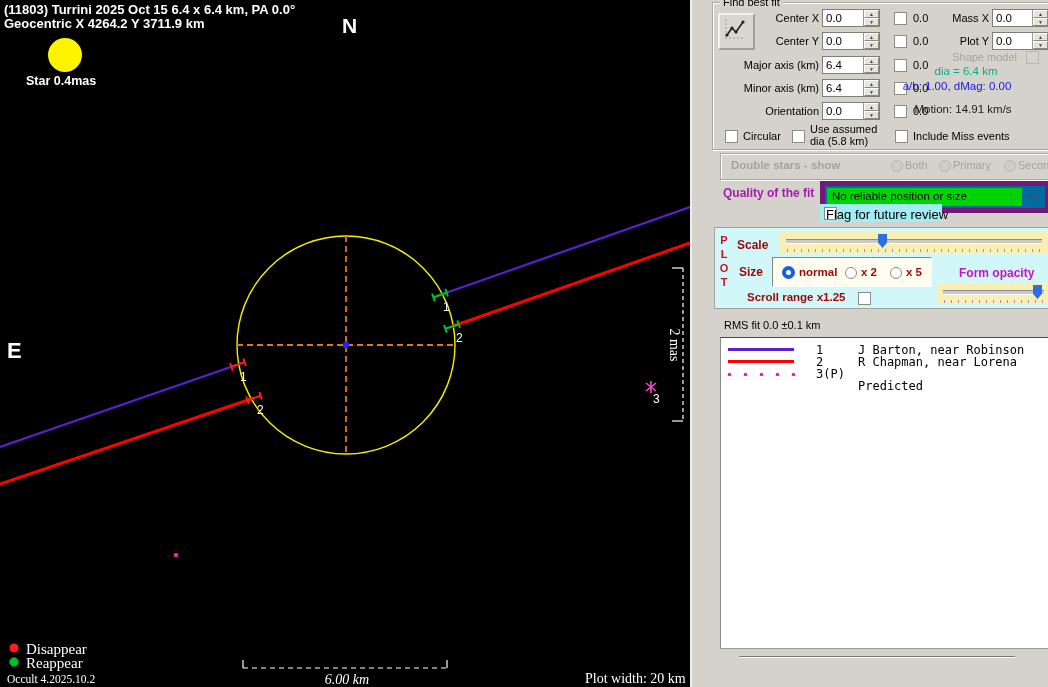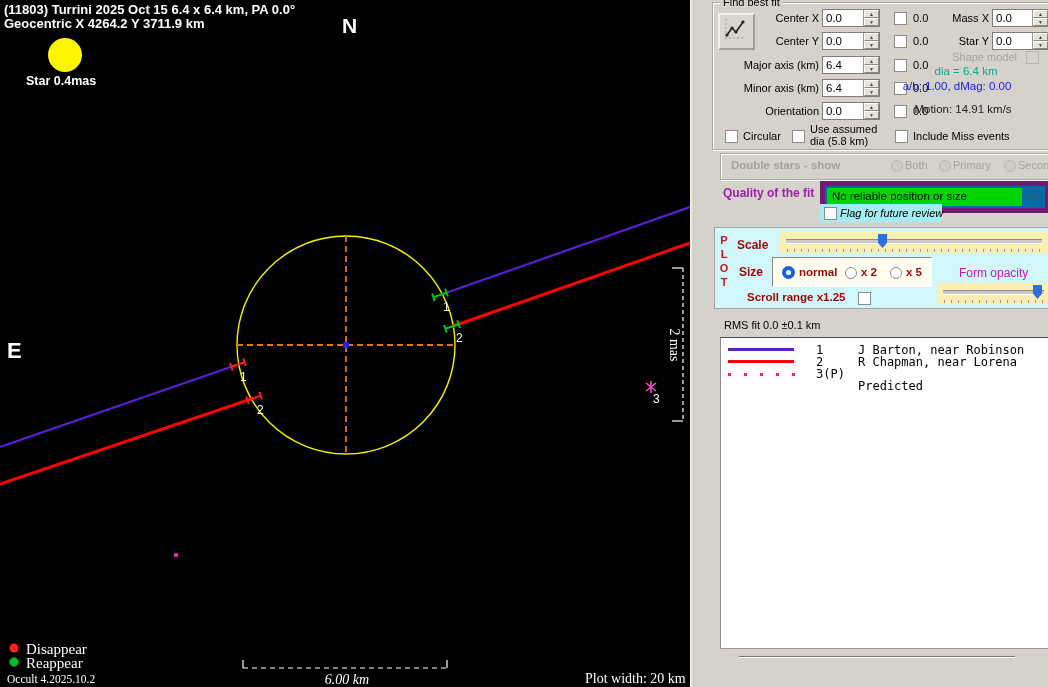--- a/index.html
+++ b/index.html
@@ -198,21 +198,21 @@
   <span class="abs" style="left:221px;top:105px;">0.0</span>
 
   <div class="rlabel" style="left:240px;top:12px;width:57px;">Mass X</div>
   <div class="field" style="left:300px;top:9px;width:57px;">
     <span class="val">0.0</span>
     <span class="spin">
         <span class="sbtn">▲</span>
         <span class="sbtn">▼</span>
       </span>
   </div>
-  <div class="rlabel" style="left:240px;top:35px;width:57px;">Star Y</div>
+  <div class="rlabel" style="left:240px;top:35px;width:57px;">Plot Y</div>
   <div class="field" style="left:300px;top:32px;width:57px;">
     <span class="val">0.0</span>
     <span class="spin">
         <span class="sbtn">▲</span>
         <span class="sbtn">▼</span>
       </span>
   </div>
 
   <div class="rlabel graytext" style="left:220px;top:51px;width:105px;">Shape model</div>
   <span class="cb dis" style="left:334px;top:51px;"></span>
@@ -240,21 +240,21 @@
 
   <div class="abs" style="left:31px;top:186px;color:#a21caf;font-weight:bold;font-size:12px;">Quality of the fit</div>
   <div class="combo" style="left:128px;top:181px;width:220px;height:22px;">
     <span class="ctext">No reliable position or size</span>
     <svg class="abs" style="right:6px;top:7px;" width="10" height="7">
       <polyline points="1,1 5,5 9,1" fill="none" stroke="#555" stroke-width="1.5"></polyline>
     </svg>
   </div>
   <div class="abs" style="left:128px;top:204px;width:122px;height:18px;background:#a2ecf2;"></div>
   <span class="cb" style="left:132px;top:207px;"></span>
-  <span class="abs" style="left:148px;top:207px;font-style:italic;font-size:11px;">Flag for future review</span>
+  <span class="abs" style="left:134px;top:207px;font-size:13px;">Flag for future review</span>
 
   <div class="abs" style="left:22px;top:227px;width:336px;height:82px;background:#d2f7f8;border:1px solid #a3a3a3;box-sizing:border-box;"></div>
   <div class="abs" style="left:26px;top:233px;width:12px;line-height:14px;text-align:center;color:#cc1122;font-weight:bold;font-size:11px;">
     <div>P</div>
     <div>L</div>
     <div>O</div>
     <div>T</div>
   </div>
   <span class="abs boldred" style="left:45px;top:238px;font-size:12px;">Scale</span>
   <div class="slider" style="left:88px;top:232px;width:268px;height:21px;">
@@ -264,21 +264,21 @@
   </div>
   <span class="abs boldred" style="left:47px;top:265px;font-size:12px;">Size</span>
   <div class="abs" style="left:80px;top:257px;width:160px;height:30px;background:#fffdf0;border:1px solid;border-color:#868686 #fff #fff #868686;box-sizing:border-box;">
     <span class="radio sel" style="left:9px;top:8px;"></span>
     <span class="abs boldred" style="left:26px;top:8px;font-size:11.5px;">normal</span>
     <span class="radio" style="left:72px;top:9px;"></span>
     <span class="abs boldred" style="left:88px;top:8px;font-size:11.5px;">x 2</span>
     <span class="radio" style="left:117px;top:9px;"></span>
     <span class="abs boldred" style="left:133px;top:8px;font-size:11.5px;">x 5</span>
   </div>
-  <span class="abs" style="left:267px;top:266px;color:#c316c3;font-weight:normal;font-size:12px;">Form opacity</span>
+  <span class="abs" style="left:267px;top:266px;color:#c316c3;font-weight:bold;font-size:12px;">Form opacity</span>
   <span class="abs boldred" style="left:55px;top:291px;font-size:11.5px;">Scroll range x1.25</span>
   <span class="cb" style="left:166px;top:292px;"></span>
   <div class="slider" style="left:245px;top:283px;width:113px;height:21px;">
     <div class="groove"></div>
     <div class="thumb" style="left:96px;"></div>
     <div class="ticks"></div>
   </div>
 
   <div class="abs" style="left:32px;top:319px;font-size:11px;">RMS fit 0.0 ±0.1 km</div>
   <div class="legendbox" style="left:28px;top:337px;width:328px;height:310px;">

